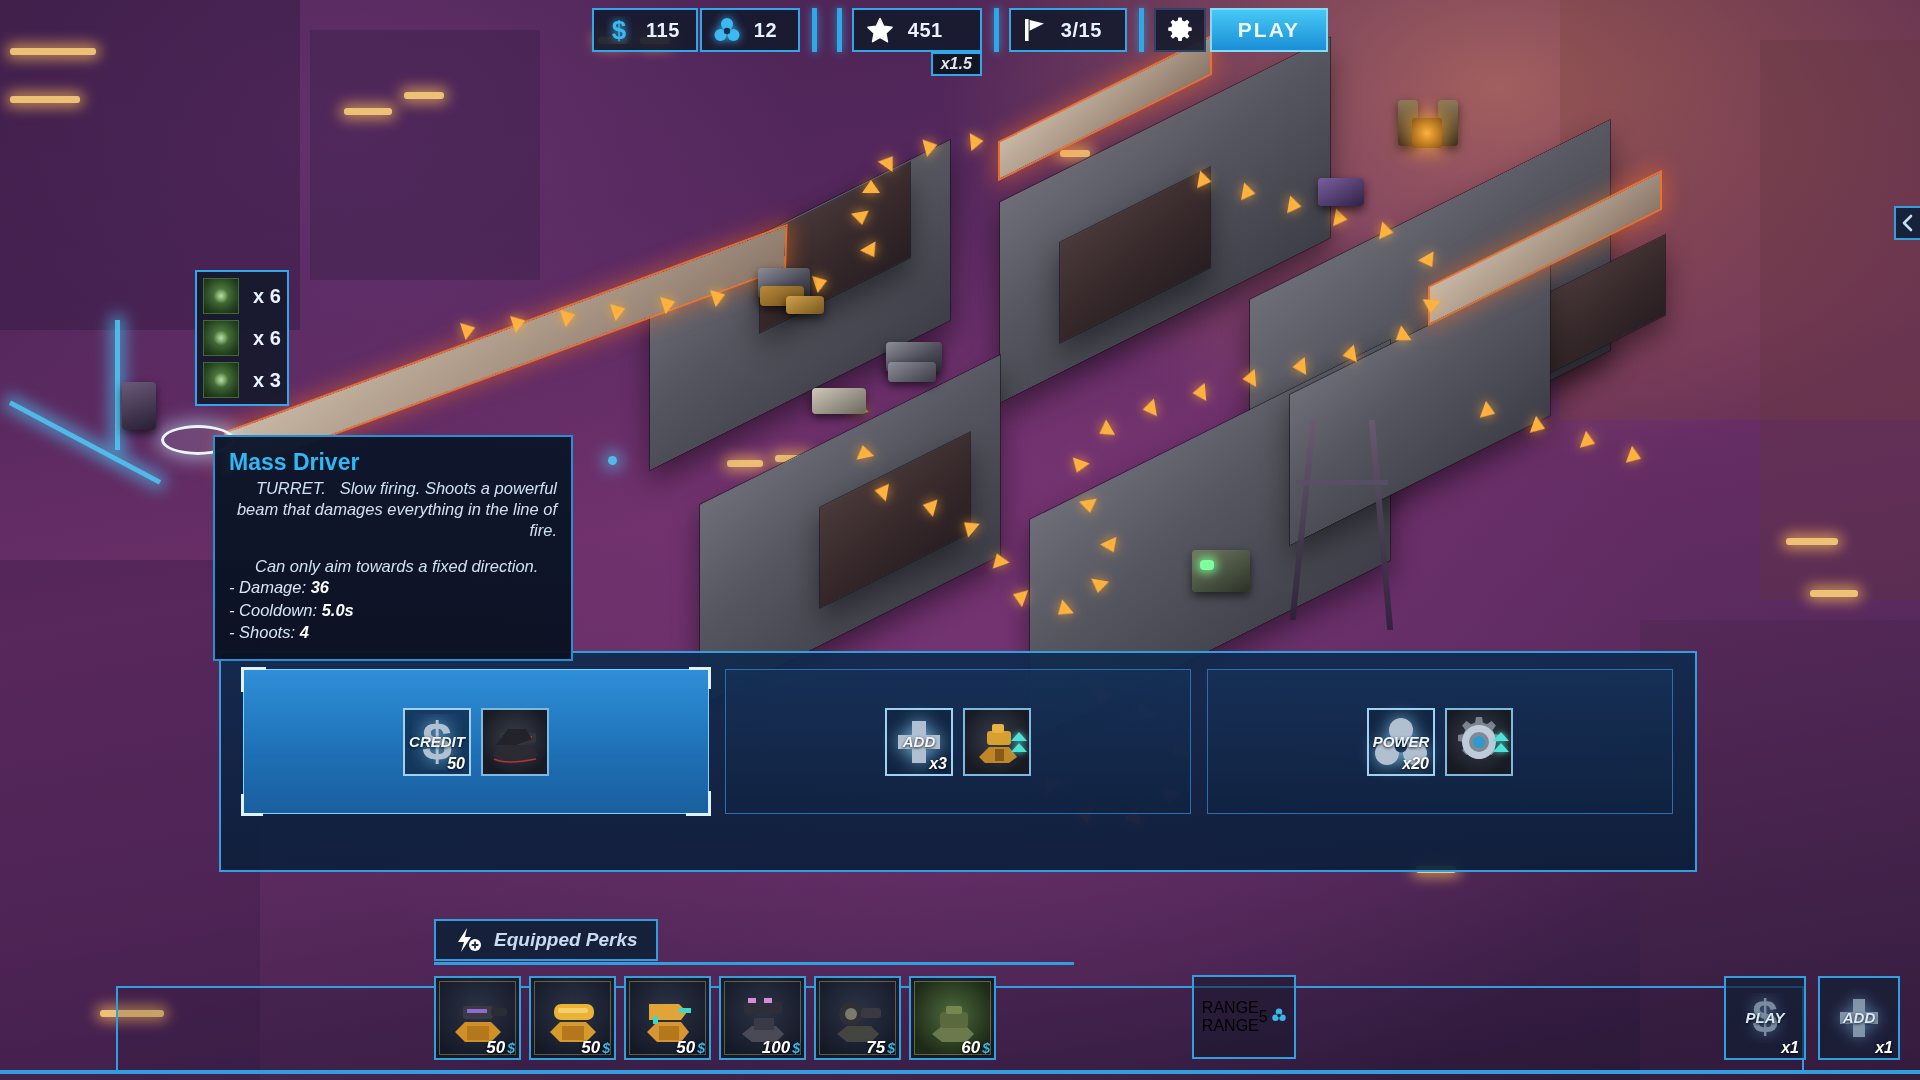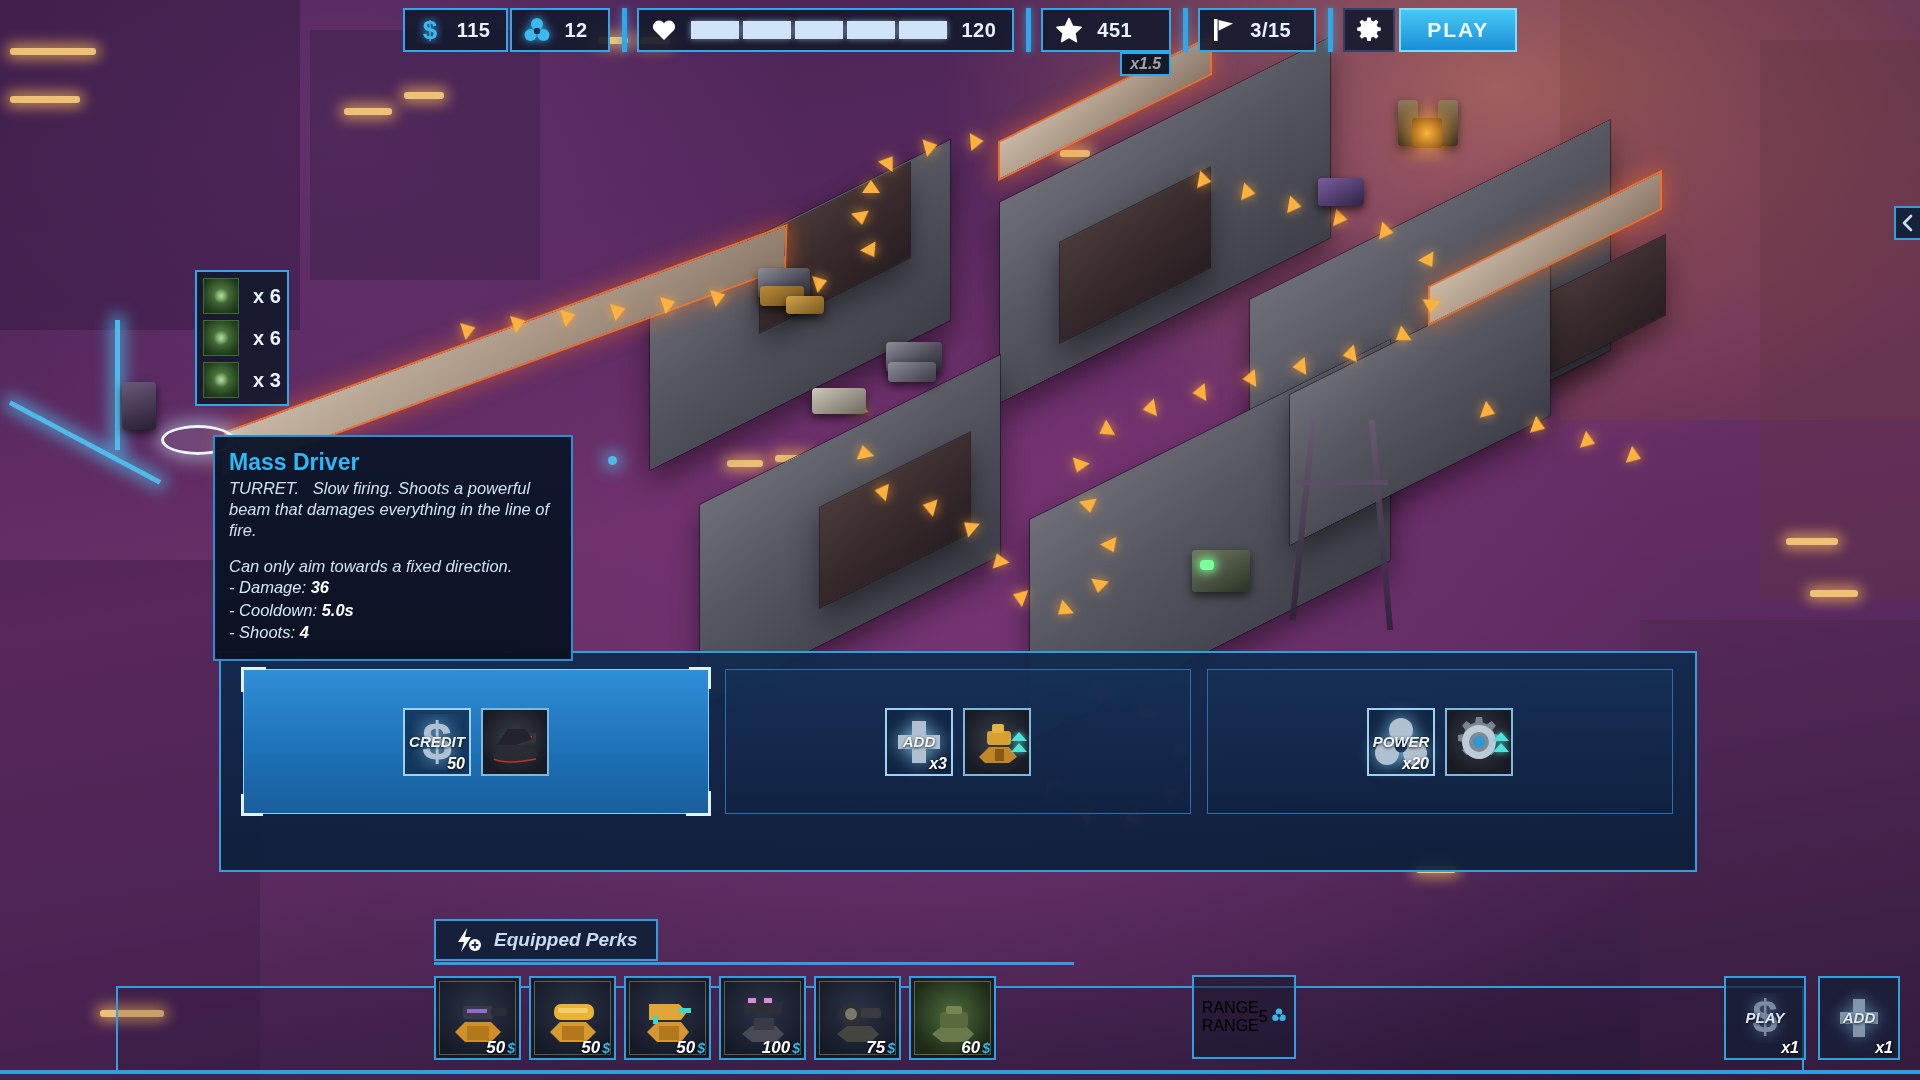--- a/index.html
+++ b/index.html
@@ -102,21 +102,21 @@
   .hpseg {
     width: 48px; height: 18px; background: #cfe4f6;
     box-shadow: 0 0 6px rgba(200,225,250,.6);
   }
 
   .star-wrap { position: relative; }
   .mult-badge {
     position: absolute; right: 2px; top: 44px;
     background: rgba(14,20,36,.95);
     border: 2px solid #2ea8e6;
-    color: #a3a3a3; font-style: italic; font-weight: bold;
+    color: #e5e5e5; font-style: italic; font-weight: bold;
     font-size: 16px; padding: 1px 8px;
   }
 
   #play-btn {
     height: 44px; padding: 0 26px;
     background: linear-gradient(180deg, #46c8f5, #1b8fd6);
     border: 2px solid #7fdcff;
     color: #eaf7ff; font-weight: bold; font-size: 21px;
     letter-spacing: 2px;
     display: flex; align-items: center; justify-content: center;
@@ -156,25 +156,25 @@
     position: absolute; left: 213px; top: 435px; width: 360px; z-index: 45;
     background: linear-gradient(180deg, rgba(13,22,42,.97), rgba(10,17,34,.97));
     border: 2px solid #2a8fd0;
     padding: 12px 14px 16px 14px;
     color: #d6e6f7;
   }
   #tooltip .tt-title {
     color: #2fb8f5; font-size: 23px; font-weight: bold; margin-bottom: 2px;
   }
   #tooltip .tt-desc {
-    font-style: italic; font-size: 16.5px; line-height: 1.28; color: #cfe0f2;
+    font-style: italic; font-size: 16.5px; line-height: 1.28; color: #cfe0f2; text-align: right;
   }
   #tooltip .tt-desc .lead { font-style: italic; }
   #tooltip .tt-note {
-    font-style: italic; font-size: 16.5px; margin-top: 16px; color: #cfe0f2;
+    font-style: italic; font-size: 16.5px; margin-top: 16px; color: #cfe0f2; margin-left: 26px;
   }
   #tooltip .tt-stats { font-style: italic; font-size: 16.5px; line-height: 1.35; }
   #tooltip .tt-stats b { font-style: italic; color: #ffffff; }
 
   
   #reward-panel {
     position: absolute; left: 219px; top: 651px; width: 1478px; height: 221px;
     z-index: 42;
     background: linear-gradient(180deg, rgba(16,42,78,.92), rgba(12,30,58,.92));
     border: 2px solid #2f9fe0;
@@ -492,35 +492,20 @@
           <circle cx="19.5" cy="18" r="6" fill="#3bb9f0"></circle>
           <circle cx="13" cy="14" r="3.2" fill="#16304a"></circle>
         </svg>
       </span>
       <span class="hud-val">12</span>
     </div>
   </div>
 
   <div class="hud-sep"></div>
 
-  <div class="hud-chip" style="min-width:310px">
-    <span class="icn">
-      <svg width="26" height="24" viewBox="0 0 26 24">
-        <path d="M13 22 L3 12 A5.6 5.6 0 0 1 13 5.2 A5.6 5.6 0 0 1 23 12 Z" fill="#ffffff"></path>
-      </svg>
-    </span>
-    <span class="hpbar">
-      <span class="hpseg"></span>
-      <span class="hpseg"></span>
-      <span class="hpseg"></span>
-      <span class="hpseg"></span>
-      <span class="hpseg"></span>
-    </span>
-    <span class="hud-val">120</span>
-  </div>
 
   <div class="hud-sep"></div>
 
   <div class="star-wrap">
     <div class="hud-chip" style="min-width:130px">
       <span class="icn">
         <svg width="28" height="27" viewBox="0 0 28 27">
           <path d="M14 1.5 L17.6 9.4 L26 10.4 L19.8 16.2 L21.4 24.6 L14 20.4 L6.6 24.6 L8.2 16.2 L2 10.4 L10.4 9.4 Z" fill="#ffffff" stroke="#ffffff" stroke-width="1.6" stroke-linejoin="round"></path>
         </svg>
       </span>

